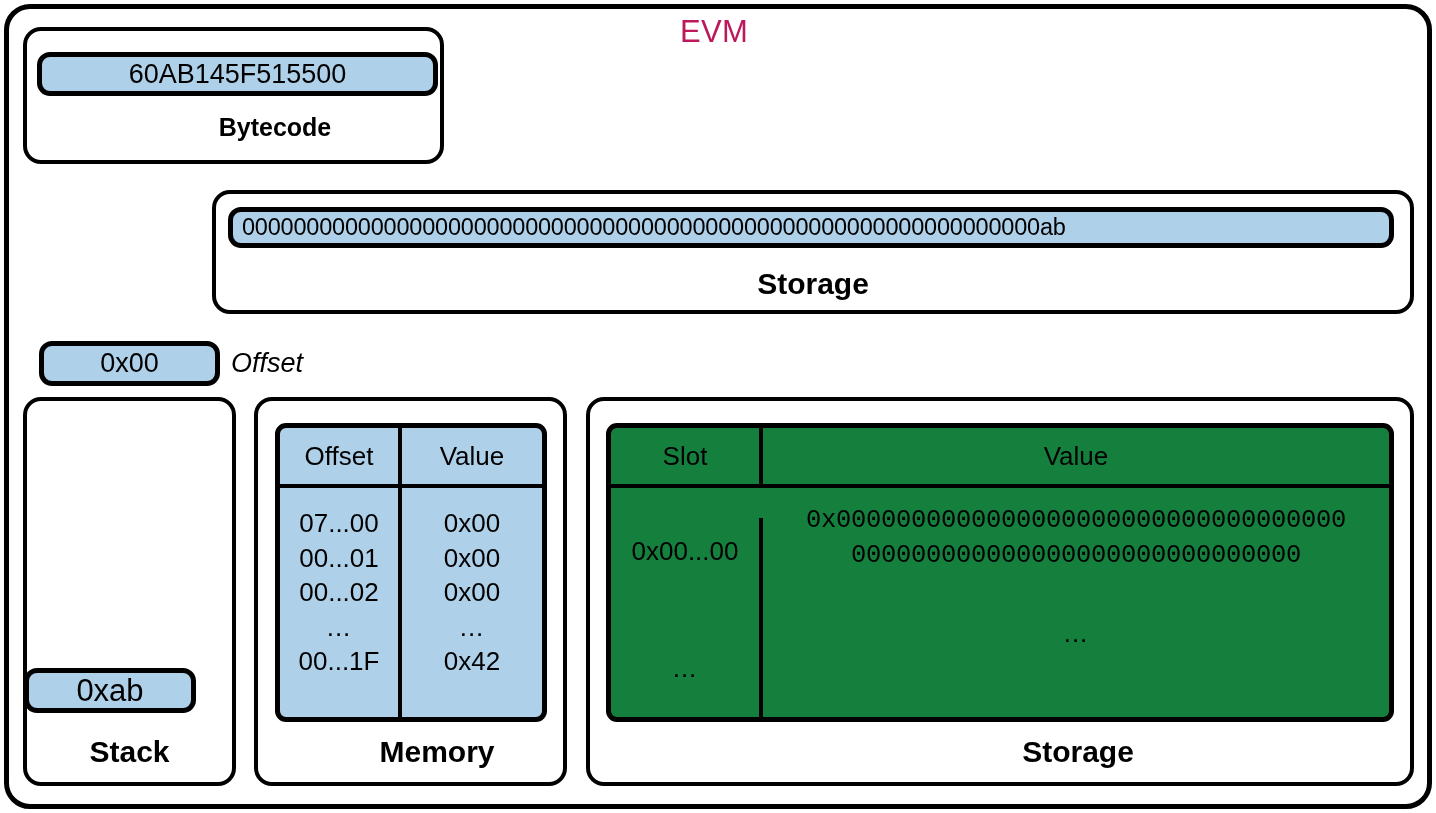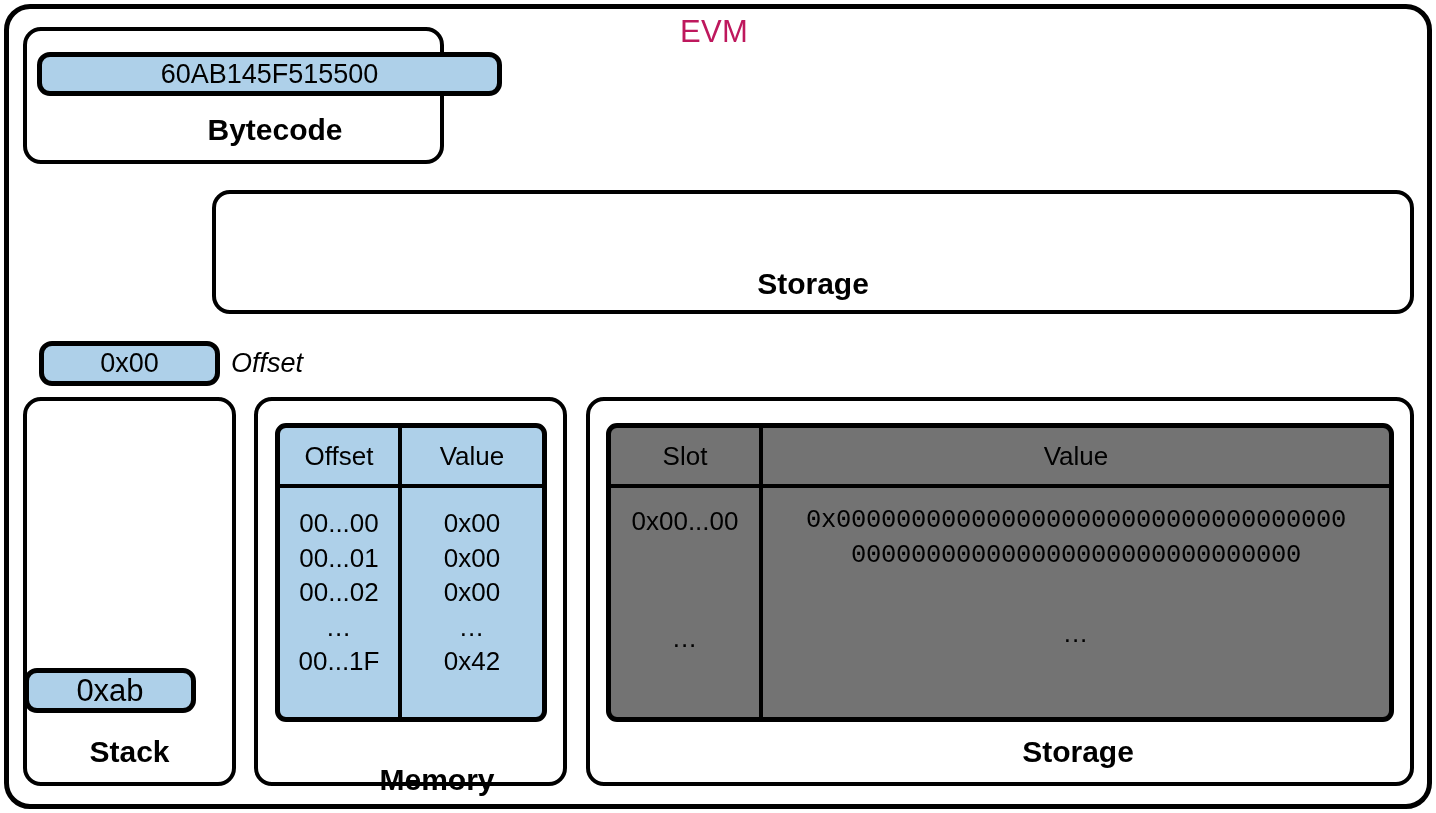--- a/index.html
+++ b/index.html
@@ -71,31 +71,31 @@
   
   #bytecode-panel {
     left: 23px;
     top: 27px;
     width: 421px;
     height: 137px;
   }
   #bytecode-chip {
     left: 37px;
     top: 52px;
-    width: 465px;
+    width: 401px;
     height: 44px;
     font-size: 27px;
   }
   #bytecode-label {
     position: absolute;
     left: 23px;
     top: 113px;
     width: 504px;
     text-align: center;
-    font-size: 30px;
+    font-size: 25px;
     font-weight: 700;
   }
 
   
   #calldata-panel {
     left: 212px;
     top: 190px;
     width: 1202px;
     height: 124px;
   }
@@ -183,40 +183,39 @@
     flex-direction: column;
   }
   #memory-label {
     position: absolute;
     left: 254px;
     top: 735px;
     width: 366px;
     text-align: center;
     font-size: 30px;
     font-weight: 700;
-    margin-top: 28px;
   }
 
   
   #storage-panel {
     left: 586px;
     top: 397px;
     width: 828px;
     height: 389px;
   }
   #storage-table {
     position: absolute;
     left: 606px;
     top: 423px;
     width: 788px;
     height: 299px;
     box-sizing: border-box;
     border: 5px solid #000000;
     border-radius: 11px;
-    background: #737373;
+    background: #15803d;
     overflow: hidden;
     display: flex;
     flex-direction: column;
   }
   #storage-label {
     position: absolute;
     left: 586px;
     top: 735px;
     width: 984px;
     text-align: center;
@@ -288,57 +287,59 @@
   }
   .sto-val-ell {
     margin-top: 44px;
     font-size: 26px;
   }
   .sto-slot-block {
     flex-direction: column;
     justify-content: flex-start;
     padding-top: 18px;
     font-size: 26px;
+    margin-top: 30px;
   }
   .sto-slot-ell {
     margin-top: 86px;
   }
   .ell { letter-spacing: 1px; }
 </style>
 </head>
 <body>
 
 <div id="canvas">
 
   <div class="panel" id="evm-frame"></div>
   <div id="evm-title">EVM</div>
 
   <div class="panel panel-thin" id="bytecode-panel"></div>
   <div class="chip" id="bytecode-chip">60AB145F515500</div>
   <div id="bytecode-label">Bytecode</div>
 
   <div class="panel panel-thin" id="calldata-panel"></div>
+  <div class="chip" id="calldata-chip">00000000000000000000000000000000000000000000000000000000000000ab</div>
   <div id="calldata-label">Storage</div>
 
   <div class="chip" id="offset-chip">0x00</div>
   <div id="offset-label">Offset</div>
 
   <div class="panel panel-thin" id="stack-panel"></div>
   <div class="chip" id="stack-chip">0xab</div>
   <div id="stack-label">Stack</div>
 
   <div class="panel panel-thin" id="memory-panel"></div>
   <div id="memory-table">
     <div class="thead">
       <div class="th mem-c1 col-divider">Offset</div>
       <div class="th mem-c2">Value</div>
     </div>
     <div class="tbody">
       <div class="td mem-c1 col-divider cell-stack">
-        <span class="line">00...00</span>
+        <span class="line">07...00</span>
         <span class="line">00...01</span>
         <span class="line">00...02</span>
         <span class="line ell">...</span>
         <span class="line">00...1F</span>
       </div>
       <div class="td mem-c2 cell-stack">
         <span class="line">0x00</span>
         <span class="line">0x00</span>
         <span class="line">0x00</span>
         <span class="line ell">...</span>

